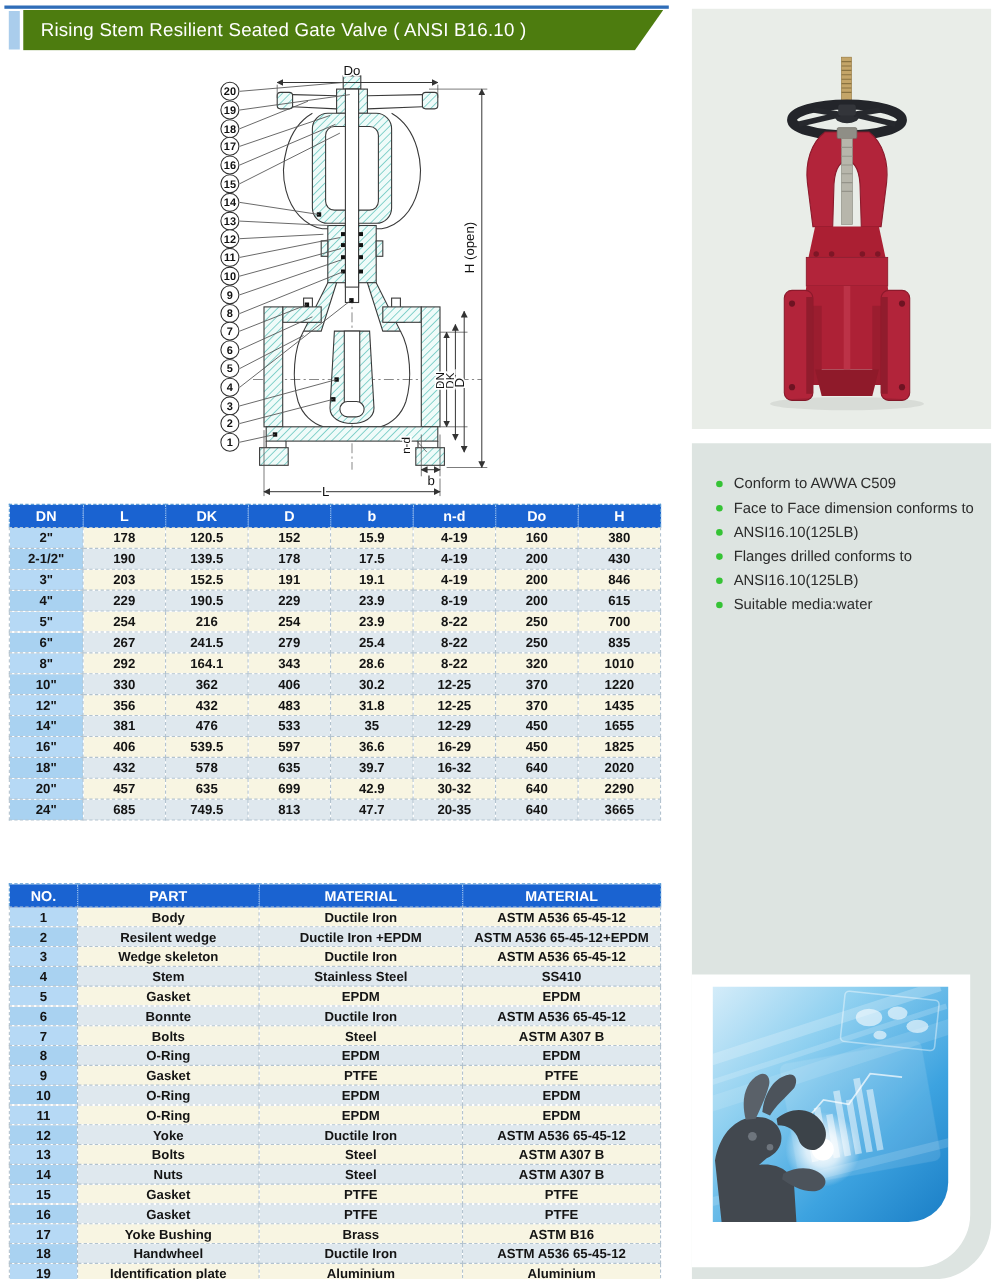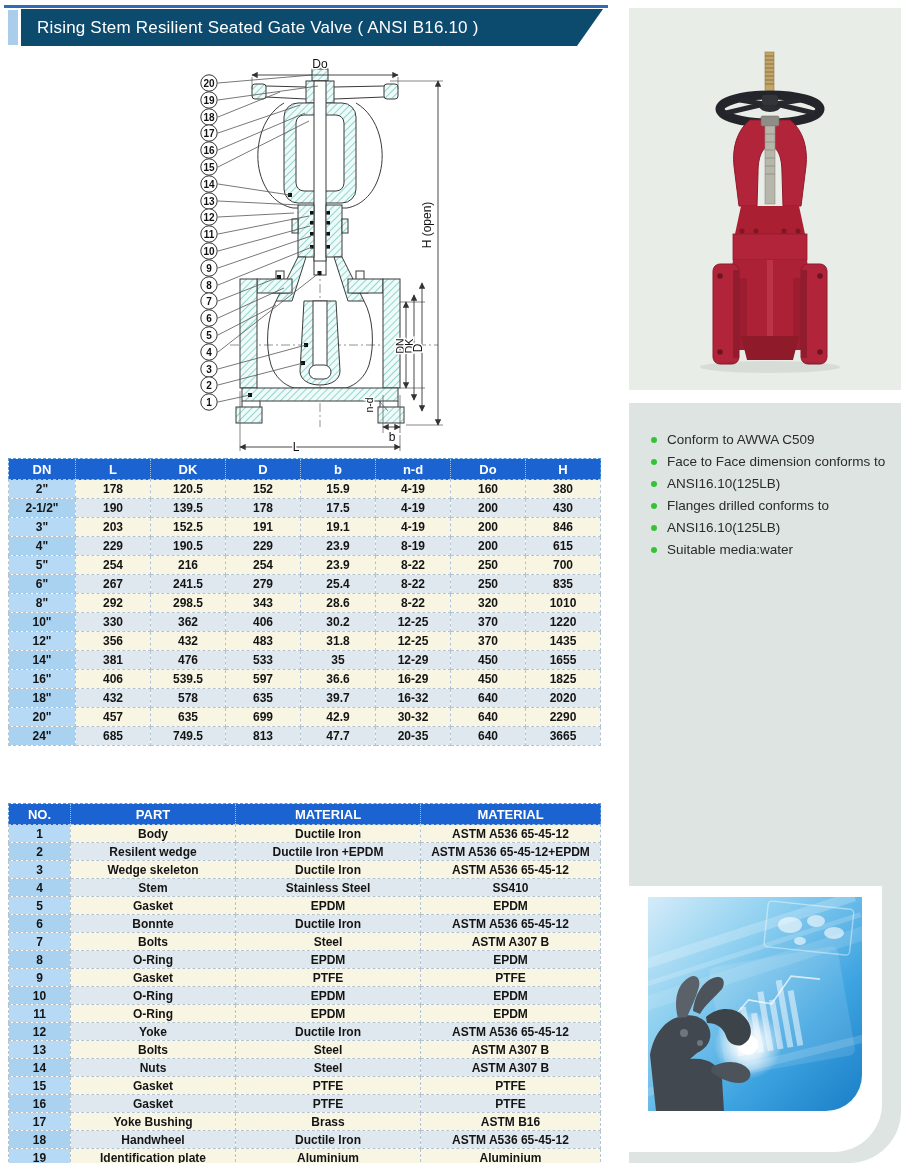--- a/index.html
+++ b/index.html
@@ -2,21 +2,21 @@
 <html><head>
 <meta charset="utf-8">
 <style>
   html,body{margin:0;padding:0;background:#fff;}
   .page{position:relative;width:908px;height:1163px;background:#fff;overflow:hidden;
         font-family:"Liberation Sans",sans-serif;color:#141414;}
 
   
   .top-line{position:absolute;left:4px;top:5px;width:604px;height:3px;background:#2f6db8;}
   .accent-bar{position:absolute;left:8px;top:10px;width:10px;height:35px;background:#aacdec;}
-  .banner{position:absolute;left:21px;top:9px;width:582px;height:37px;background:#0c4a6e;
+  .banner{position:absolute;left:21px;top:9px;width:582px;height:37px;background:#4d7c0f;
           color:#fff;display:flex;align-items:center;padding-left:16px;box-sizing:border-box;
           font-size:17px;letter-spacing:.2px;
           clip-path:polygon(0 0,100% 0,calc(100% - 26px) 100%,0 100%);}
 
   
   .diagram{position:absolute;left:180px;top:55px;width:290px;height:402px;}
   .diagram svg{display:block;}
   .ln{stroke:#3a3a3a;stroke-width:1;fill:none;}
   .hatch{fill:url(#hatch);stroke:#3a3a3a;stroke-width:1;}
   .wht{fill:#fff;stroke:#3a3a3a;stroke-width:1;}
@@ -373,21 +373,21 @@
           <td>241.5</td>
           <td>279</td>
           <td>25.4</td>
           <td>8-22</td>
           <td>250</td>
           <td>835</td>
         </tr>
         <tr class="r-odd">
           <td class="c0">8"</td>
           <td>292</td>
-          <td>298.5</td>
+          <td>164.1</td>
           <td>343</td>
           <td>28.6</td>
           <td>8-22</td>
           <td>320</td>
           <td>1010</td>
         </tr>
         <tr class="r-even">
           <td class="c0">10"</td>
           <td>330</td>
           <td>362</td>

